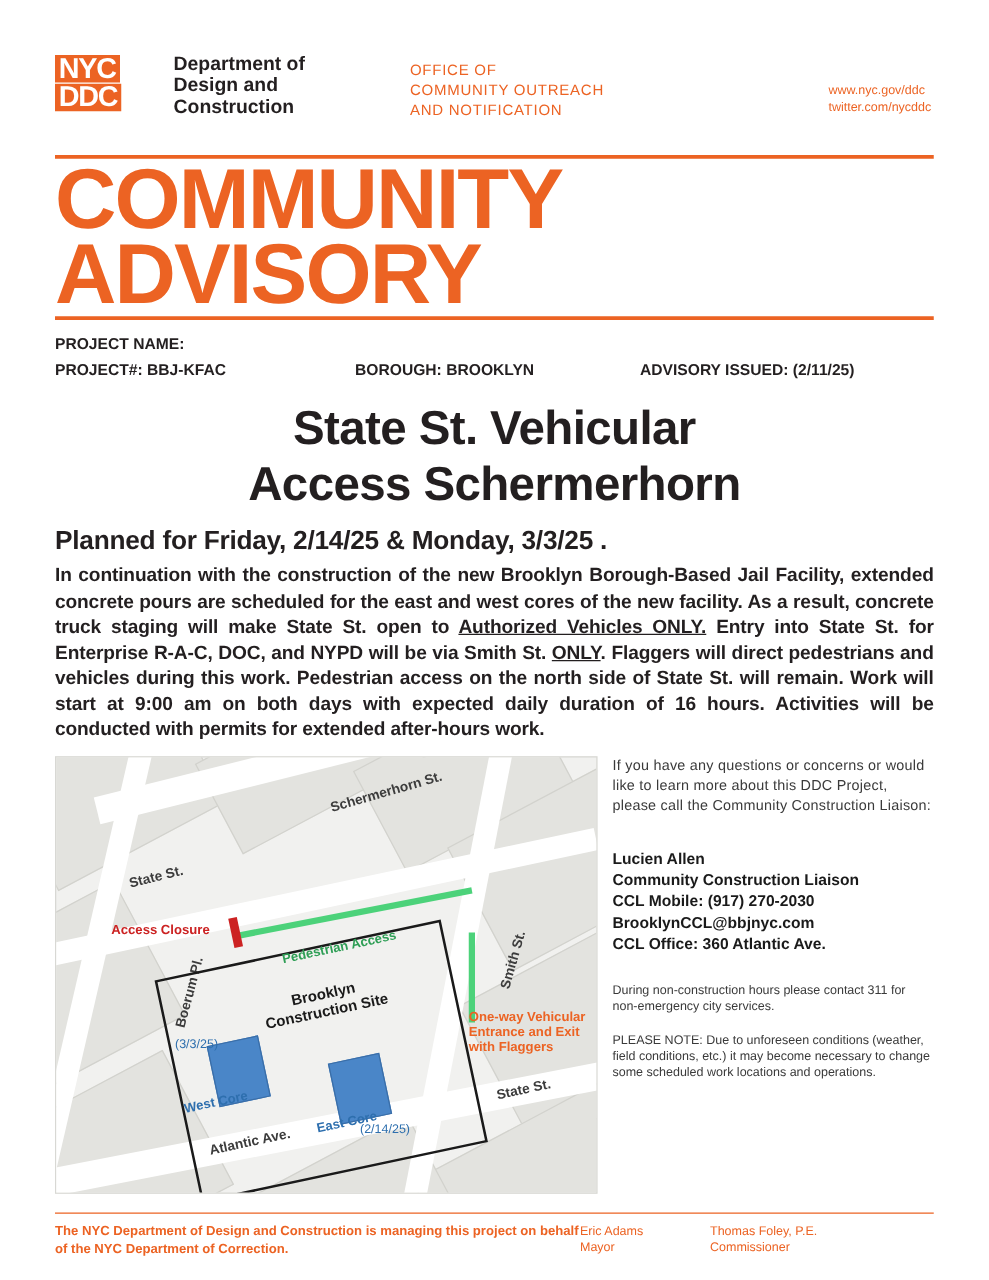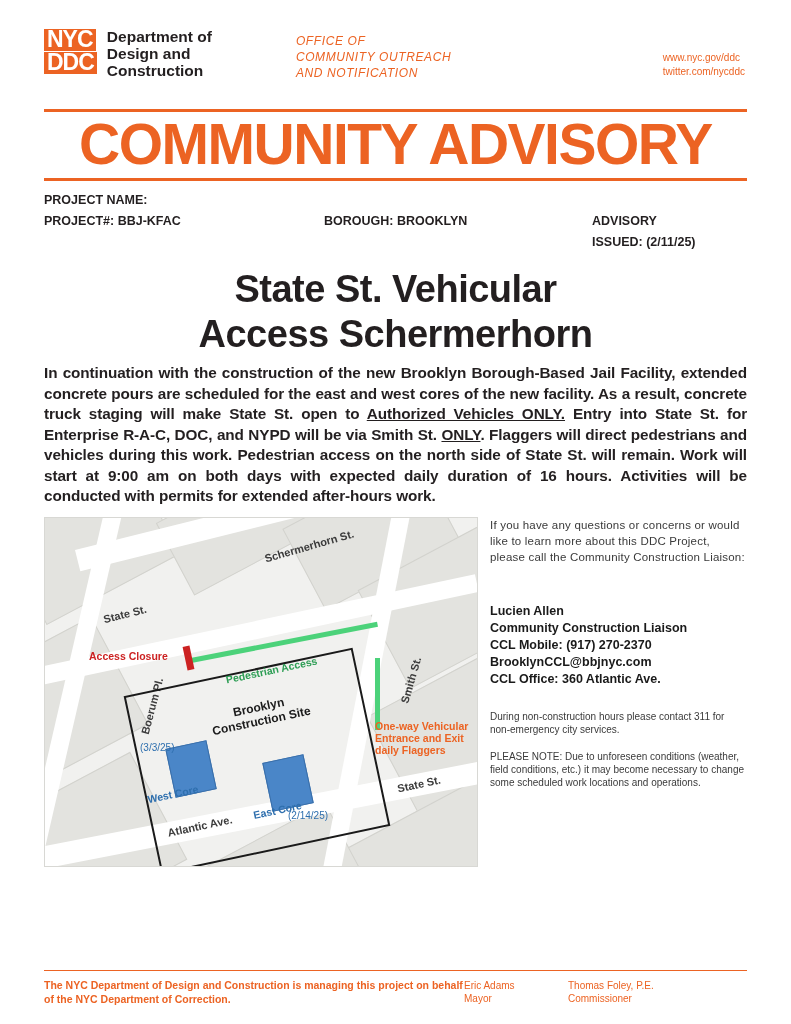--- a/index.html
+++ b/index.html
@@ -13,21 +13,21 @@
     font-family: "Liberation Sans", sans-serif;
     color: #231f20;
     position: relative;
     overflow: hidden;
   }
   .page {
     position: relative;
     width: 791px;
     height: 1024px;
     box-sizing: border-box;
-    padding: 1px 44px;
+    padding: 16px 44px;
   }
 
   
   .header {
     display: flex;
     align-items: flex-start;
     padding-top: 26px;
     height: 74px;
   }
   .logo-block {
@@ -78,39 +78,38 @@
   }
 
   
   .advisory-wrap {
     margin-top: 8px;
     border-top: 3px solid #ec6323;
     border-bottom: 3px solid #ec6323;
     padding: 2px 0 4px 0;
   }
   .advisory-title {
-    font-size: 57px;
+    font-size: 68px;
     line-height: 60px;
     font-weight: bold;
     color: #ec6323;
     letter-spacing: -1.5px;
-    text-align: center;
+    text-align: left;
     font-family: "Liberation Sans", sans-serif;
   }
 
   
   .meta {
     margin-top: 9px;
     font-size: 12.5px;
     font-weight: bold;
     line-height: 21px;
   }
   .meta-row {
     display: flex;
-    gap: 40px;
   }
   .meta-row .c1 { width: 240px; }
   .meta-row .c2 { width: 228px; }
   .meta-row .c3 { flex: 1; text-align: left; }
 
   
   .headline {
     text-align: center;
     font-size: 38px;
     line-height: 45px;
@@ -239,21 +238,21 @@
     line-height: 14px;
   }
 
   .side-intro {
     font-size: 11.5px;
     line-height: 16px;
     color: #3a3a3a;
     letter-spacing: 0.2px;
   }
   .contact {
-    margin-top: 38px;
+    margin-top: 26px;
     font-size: 12.5px;
     font-weight: bold;
     line-height: 17px;
     color: #1a1a1a;
   }
   .side-note {
     margin-top: 22px;
     font-size: 10px;
     line-height: 13px;
     color: #3a3a3a;
@@ -289,25 +288,25 @@
 <body>
 
 <div class="page">
 
   <div class="header">
     <div class="logo-block">
       <div class="nycddc-mark">
         <div>NYC</div><br>
         <div>DDC</div>
       </div>
-      <div class="dept-name" style="white-space: pre-line;">Department of
+      <div class="dept-name" style="white-space: pre-line; margin-left: 32px;">Department of
 Design and
 Construction</div>
     </div>
-    <div class="office-block" style="white-space: pre-line; font-style: italic;">OFFICE OF
+    <div class="office-block" style="white-space: pre-line;">OFFICE OF
 COMMUNITY OUTREACH
 AND NOTIFICATION</div>
     <div class="web-block">
       <div>www.nyc.gov/ddc</div>
       <div>twitter.com/nycddc</div>
     </div>
   </div>
 
   <div class="advisory-wrap">
     <div class="advisory-title">COMMUNITY ADVISORY</div>
@@ -321,20 +320,21 @@
       <span class="c1"><span>PROJECT#:</span>&nbsp;<span>BBJ-KFAC</span></span>
       <span class="c2"><span>BOROUGH:</span>&nbsp;<span>BROOKLYN</span></span>
       <span class="c3"><span>ADVISORY ISSUED:</span>&nbsp;<span>(2/11/25)</span></span>
     </div>
   </div>
 
   <div class="headline">
     <div>State St. Vehicular</div>
     <div>Access Schermerhorn</div>
   </div>
+  <div class="subhead">Planned for Friday, 2/14/25 &amp; Monday, 3/3/25 .</div>
 
   <div class="body-copy">
     <span>In continuation with the construction of the new Brooklyn Borough-Based Jail Facility, extended concrete pours are scheduled for the east and west cores of the new facility. As a result, concrete truck staging will make State St. open to </span><u>Authorized Vehicles ONLY.</u><span> Entry into State St. for Enterprise R-A-C, DOC, and NYPD will be via Smith St. </span><u>ONLY</u><span>. Flaggers will direct pedestrians and vehicles during this work. Pedestrian access on the north side of State St. will remain. Work will start at 9:00 am on both days with expected daily duration of 16 hours. Activities will be conducted with permits for extended after-hours work.</span>
   </div>
 
   <div class="lower">
 
     <div class="map-col">
       <div class="map">
 
@@ -375,31 +375,31 @@
 
         <div class="ped-line" style="left:146px; top:140px; width:190px; transform: rotate(-11deg); transform-origin: left center;"></div>
         <div class="ped-vert" style="left:330px; top:140px; height:72px;"></div>
         <div class="ped-label" style="left:180px; top:146px; transform: rotate(-12deg);">Pedestrian Access</div>
 
         <div class="closure-bar" style="left:140px; top:128px; height:24px; transform: rotate(-12deg);"></div>
         <div class="closure-label" style="left:44px; top:132px;">Access Closure</div>
 
         <div class="ow-label" style="left:330px; top:202px; white-space: pre-line;">One-way Vehicular
 Entrance and Exit
-daily Flaggers</div>
+with Flaggers</div>
 
       </div>
     </div>
 
     <div class="side-col">
       <div class="side-intro">If you have any questions or concerns or would like to learn more about this DDC Project, please call the Community Construction Liaison:</div>
       <div class="contact">
         <div>Lucien Allen</div>
         <div>Community Construction Liaison</div>
-        <div>CCL Mobile: (917) 270-2370</div>
+        <div>CCL Mobile: (917) 270-2030</div>
         <div>BrooklynCCL@bbjnyc.com</div>
         <div>CCL Office: 360 Atlantic Ave.</div>
       </div>
       <div class="side-note">During non-construction hours please contact 311 for non-emergency city services.</div>
       <div class="side-note second">PLEASE NOTE: Due to unforeseen conditions (weather, field conditions, etc.) it may become necessary to change some scheduled work locations and operations.</div>
     </div>
   </div>
 
   <div class="footer">
     <div class="footer-left">The NYC Department of Design and Construction is managing this project on behalf of the NYC Department of Correction.</div>

